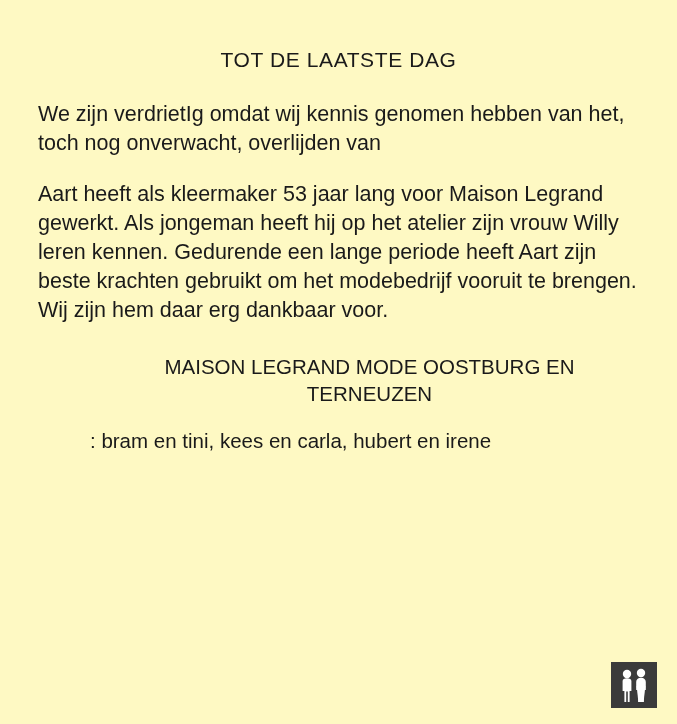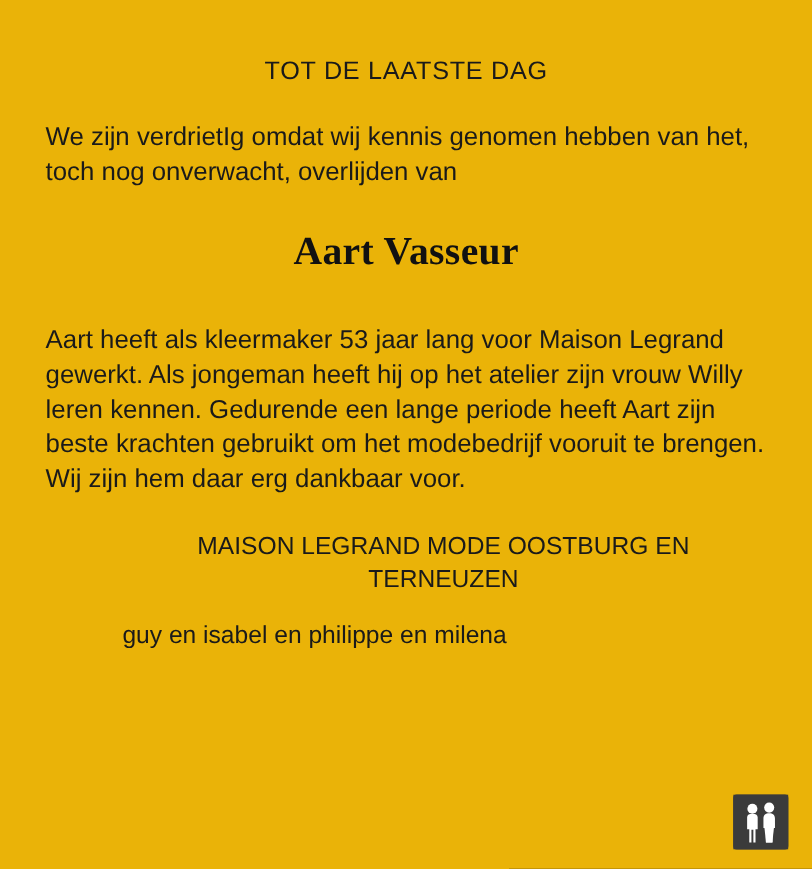--- a/index.html
+++ b/index.html
@@ -10,21 +10,21 @@
     width: 677px;
     height: 724px;
     background: #000000;
     font-family: "Liberation Sans", sans-serif;
     overflow: hidden;
   }
   .notice {
     position: relative;
     width: 677px;
     height: 724px;
-    background: #eab308;
+    background: #fef9c3;
     box-sizing: border-box;
     padding: 40px 38px 36px 38px;
   }
   .headline {
     text-align: center;
     font-size: 21px;
     letter-spacing: 0.6px;
     color: #1a1a1a;
     margin: 8px 0 28px 0;
     font-weight: 400;
@@ -85,29 +85,28 @@
 </style>
 </head>
 <body>
 
 <div class="notice">
 
   <div class="headline">TOT DE LAATSTE DAG</div>
 
   <p class="para">We zijn verdrietIg omdat wij kennis genomen hebben van het, toch nog onverwacht, overlijden van</p>
 
-  <div class="name">Aart Vasseur</div>
 
   <p class="para body-block">Aart heeft als kleermaker 53 jaar lang voor Maison Legrand gewerkt. Als jongeman heeft hij op het atelier zijn vrouw Willy leren kennen. Gedurende een lange periode heeft Aart zijn beste krachten gebruikt om het modebedrijf vooruit te brengen. Wij zijn hem daar erg dankbaar voor.</p>
 
 
   <p class="company">MAISON LEGRAND MODE OOSTBURG EN TERNEUZEN</p>
 
   <p class="signers">
-    <span class="indent">guy en isabel en philippe en milena</span>
+    <span class="lead">: bram en tini, kees en carla, hubert en irene</span>
   </p>
 
   <div class="logo">
     <svg width="46" height="46" viewBox="0 0 46 46" aria-hidden="true">
       <rect x="0" y="0" width="46" height="46" fill="#3b3b3b"></rect>
       <circle cx="16" cy="12" r="4.2" fill="#ffffff"></circle>
       <path d="M11.6 19 C11.6 17.2 13.4 16.2 16 16.2 C18.6 16.2 20.4 17.2 20.4 19 L20.4 29 L18.6 29 L18.6 40 L16.8 40 L16.8 29.5 L15.2 29.5 L15.2 40 L13.4 40 L13.4 29 L11.6 29 Z" fill="#ffffff"></path>
       <circle cx="30" cy="11" r="4.2" fill="#ffffff"></circle>
       <path d="M30 15.8 C33 15.8 34.8 17.4 34.8 20 L34.8 28 L32.8 28 L32.8 40 L27.2 40 L27.2 28 L25.2 28 L25.2 20 C25.2 17.4 27 15.8 30 15.8 Z" fill="#ffffff"></path>
       <path d="M25.6 24 L34.4 24 L32.6 40 L27.4 40 Z" fill="#ffffff"></path>

